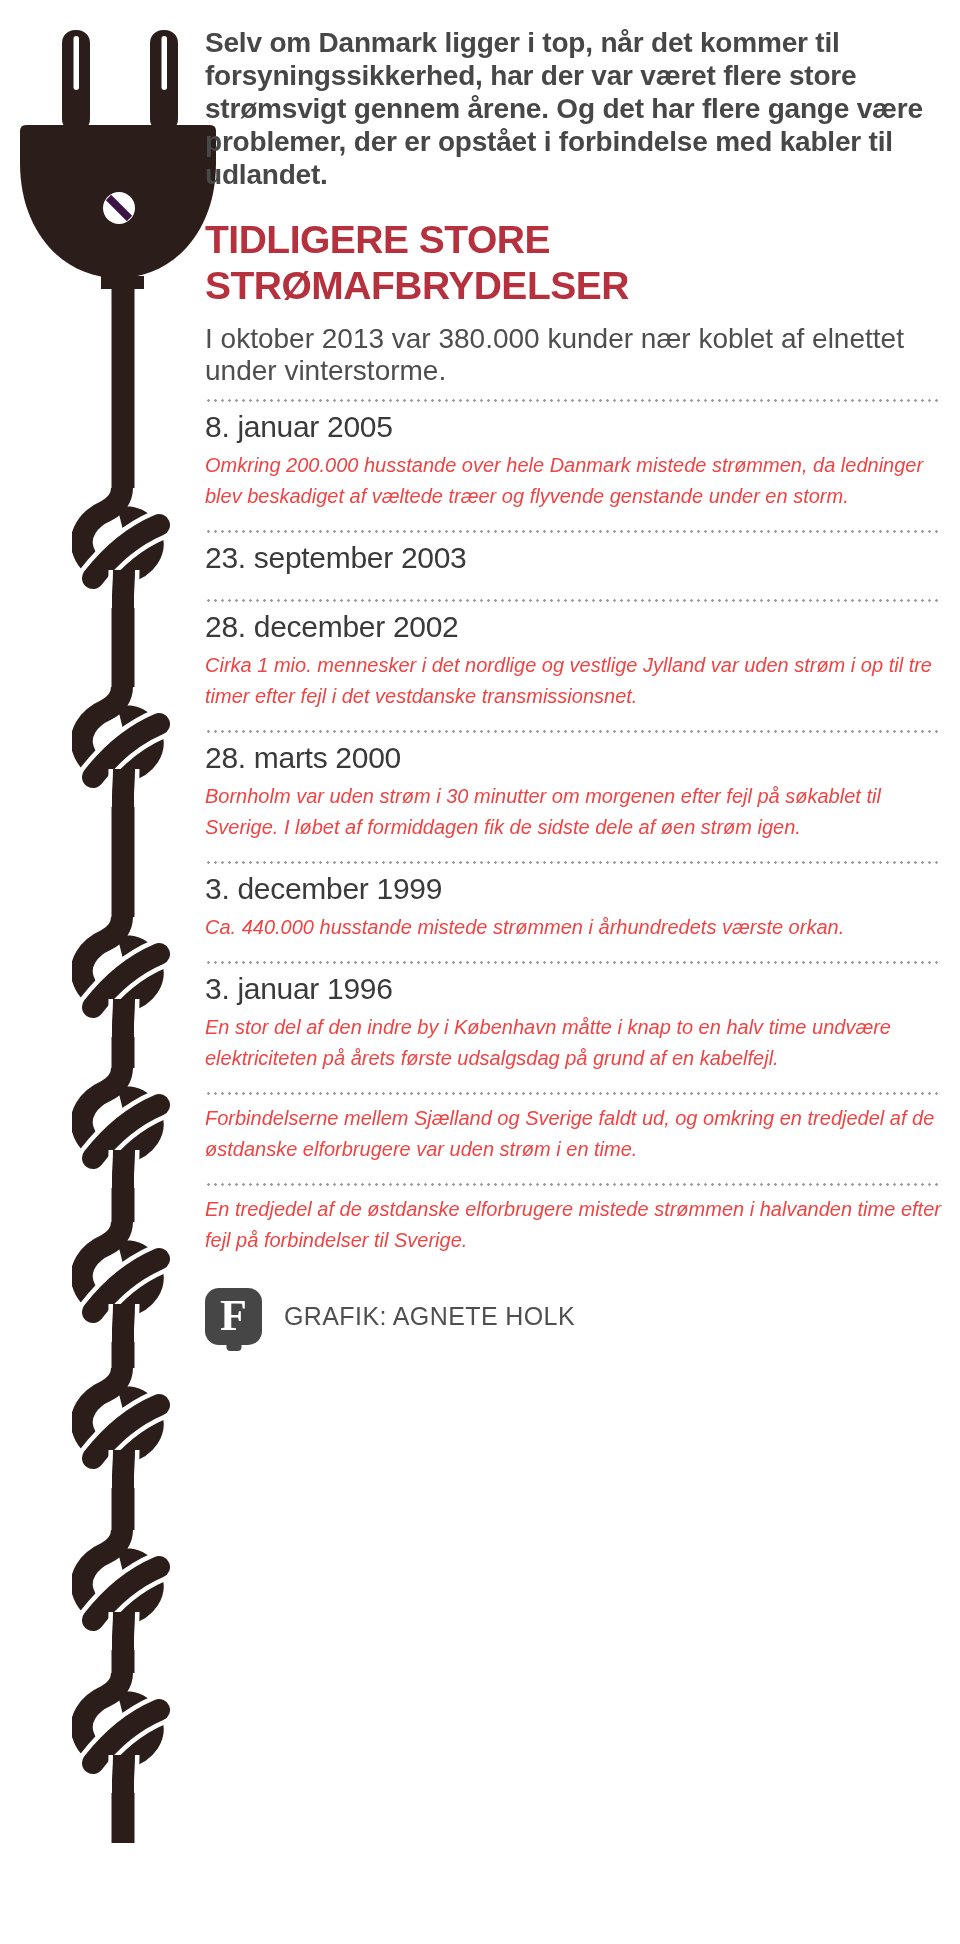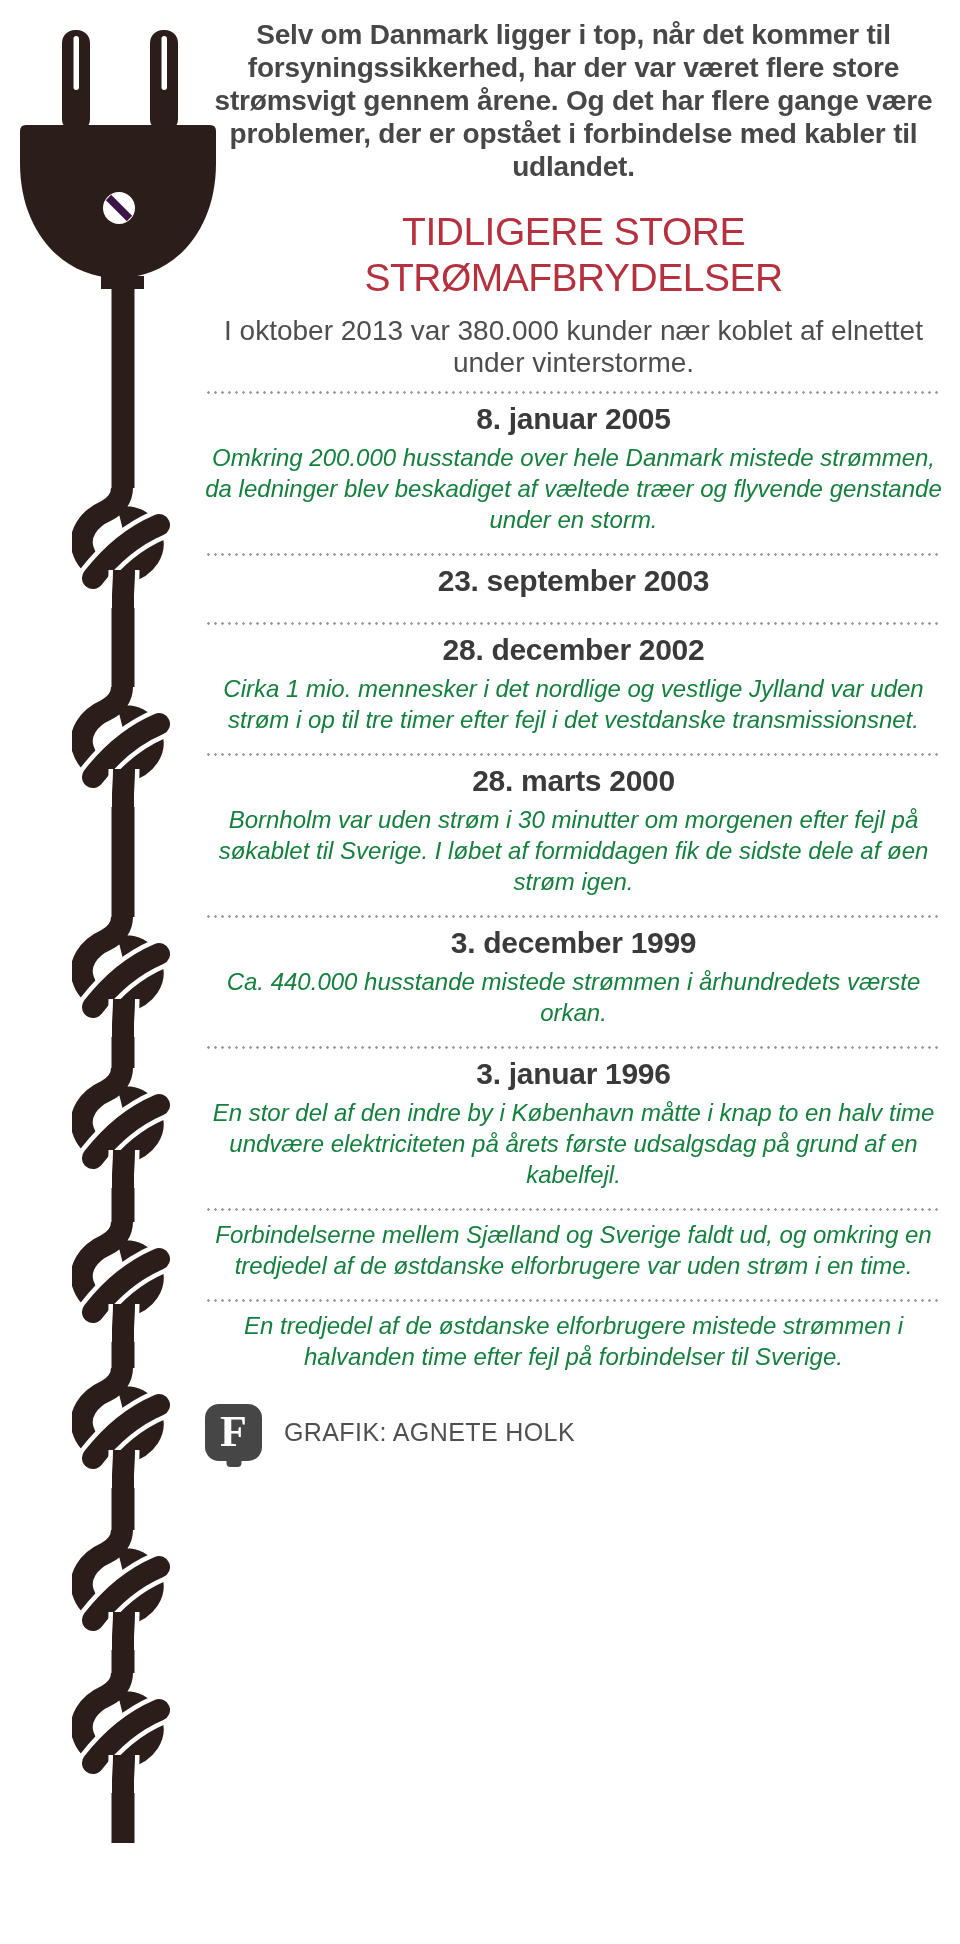--- a/index.html
+++ b/index.html
@@ -12,42 +12,42 @@
   body{
     width:960px;height:1944px;position:relative;background:#ffffff;
     font-family:"Liberation Sans",sans-serif;overflow:hidden;
   }
   .illustration{position:absolute;left:0;top:0;}
   .ink{fill:var(--cord);}
   .cord{stroke:var(--cord);stroke-width:22;fill:none;}
   .case{stroke:#ffffff;stroke-width:31;fill:none;}
   .rcap{stroke-linecap:round;}
 
-  .content{position:absolute;left:205px;top:18px;width:737px;text-align:center;}
+  .content{position:absolute;left:205px;top:26px;width:737px;}
   .intro{
     font-size:28px;line-height:33px;font-weight:700;color:#474747;
     letter-spacing:-0.2px;margin:0;
   }
   .title{
-    font-size:39px;line-height:46px;font-weight:400;color:var(--accent-red);
+    font-size:39px;line-height:46px;font-weight:700;color:var(--accent-red);
     letter-spacing:-0.5px;margin:26px 0 14px 0;
   }
   .lead{font-size:28px;line-height:32px;color:#4e4e4e;margin:0;}
   .event{margin-top:12px;padding-bottom:6px;}
   .event::before{
     content:"";display:block;height:3px;margin-bottom:8px;
     background-image:radial-gradient(circle,#9b9b9b 1.1px,rgba(0,0,0,0) 1.5px);
     background-size:7px 3px;background-repeat:repeat-x;
   }
   .event-date{
-    font-size:30px;line-height:34px;font-weight:700;color:#3a3a3a;
+    font-size:30px;line-height:34px;font-weight:400;color:#3a3a3a;
     margin:4px 0 6px 0;letter-spacing:-0.3px;
   }
   .event-desc{
-    font-size:24px;line-height:31px;font-style:italic;color:#15803d;margin:0;
+    font-size:20px;line-height:31px;font-style:italic;color:#ef4444;margin:0;
   }
   .footer{margin-top:26px;display:flex;align-items:center;}
   .logo{
     position:relative;width:57px;height:57px;background:var(--logo-bg);
     border-radius:14px;display:flex;align-items:center;justify-content:center;
     flex:0 0 auto;
   }
   .logo::after{
     content:"";position:absolute;left:50%;bottom:-6px;transform:translateX(-50%);
     width:15px;height:8px;background:var(--logo-bg);border-radius:0 0 4px 4px;

